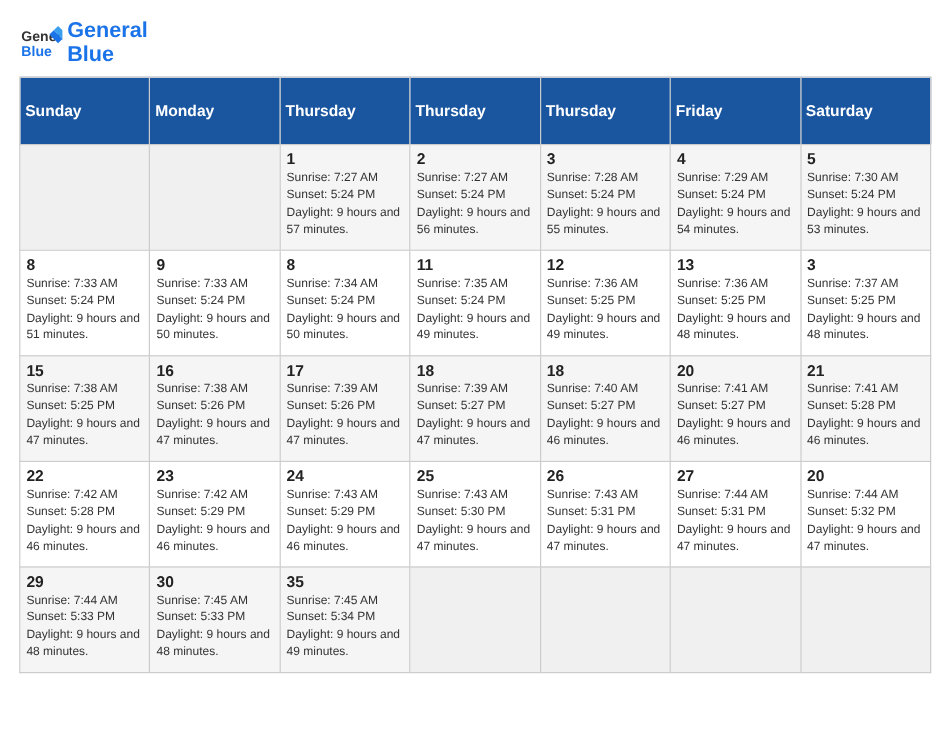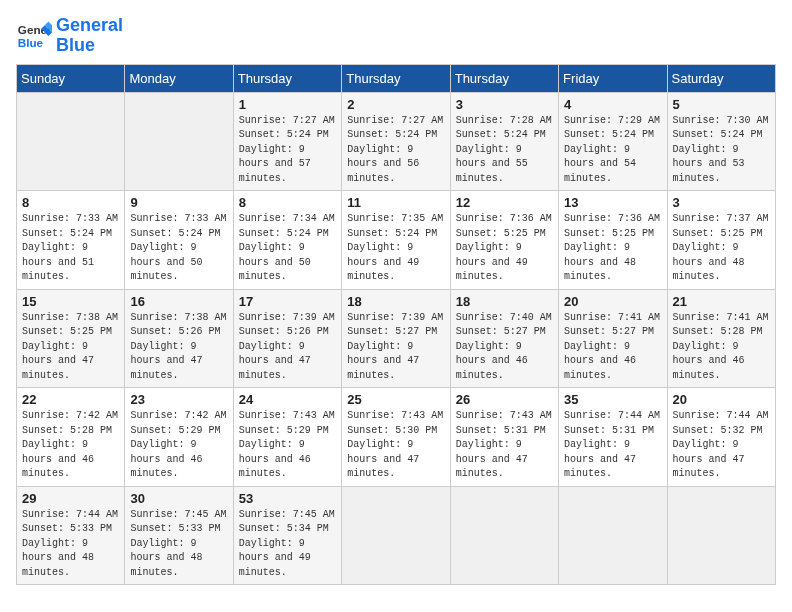--- a/index.html
+++ b/index.html
@@ -48,22 +48,22 @@
     }
     table {
       width: 100%;
       border-collapse: collapse;
       table-layout: fixed;
     }
     thead th {
       background: #1a56a0;
       color: #fff;
       font-size: 13px;
-      font-weight: normal;
-      padding: 6px 4px;
+      font-weight: bold;
+      padding: 20px 4px;
       text-align: left;
       border: 1px solid #ccc;
     }
     tbody td {
       vertical-align: top;
       border: 1px solid #ccc;
       padding: 4px 5px;
       font-size: 10.5px;
       color: #222;
       background: #fff;
@@ -81,21 +81,20 @@
     .day-num {
       font-size: 13px;
       font-weight: bold;
       display: block;
       margin-bottom: 2px;
     }
     .day-info {
       font-size: 10px;
       line-height: 1.45;
       color: #333;
-      font-family: Liberation Mono, monospace;
     }
   </style>
 </head>
 <body>
 
 <div class="header-area">
   <div class="logo">
     <svg class="logo-icon" viewBox="0 0 40 40">
       <text x="2" y="18" font-size="13" font-weight="bold" fill="#333">General</text>
       <text x="2" y="32" font-size="13" font-weight="bold" fill="#1a73e8">Blue</text>
@@ -226,39 +225,39 @@
         </td>
         <td>
           <span class="day-num">25</span>
           <div class="day-info">Sunrise: 7:43 AM<br>Sunset: 5:30 PM<br>Daylight: 9 hours and 47 minutes.</div>
         </td>
         <td>
           <span class="day-num">26</span>
           <div class="day-info">Sunrise: 7:43 AM<br>Sunset: 5:31 PM<br>Daylight: 9 hours and 47 minutes.</div>
         </td>
         <td>
-          <span class="day-num">35</span>
+          <span class="day-num">27</span>
           <div class="day-info">Sunrise: 7:44 AM<br>Sunset: 5:31 PM<br>Daylight: 9 hours and 47 minutes.</div>
         </td>
         <td>
           <span class="day-num">20</span>
           <div class="day-info">Sunrise: 7:44 AM<br>Sunset: 5:32 PM<br>Daylight: 9 hours and 47 minutes.</div>
         </td>
       </tr>
       <tr>
         <td>
           <span class="day-num">29</span>
           <div class="day-info">Sunrise: 7:44 AM<br>Sunset: 5:33 PM<br>Daylight: 9 hours and 48 minutes.</div>
         </td>
         <td>
           <span class="day-num">30</span>
           <div class="day-info">Sunrise: 7:45 AM<br>Sunset: 5:33 PM<br>Daylight: 9 hours and 48 minutes.</div>
         </td>
         <td>
-          <span class="day-num">53</span>
+          <span class="day-num">35</span>
           <div class="day-info">Sunrise: 7:45 AM<br>Sunset: 5:34 PM<br>Daylight: 9 hours and 49 minutes.</div>
         </td>
         <td class="empty"></td>
         <td class="empty"></td>
         <td class="empty"></td>
         <td class="empty"></td>
       </tr>
     </tbody>
 </table>
 

